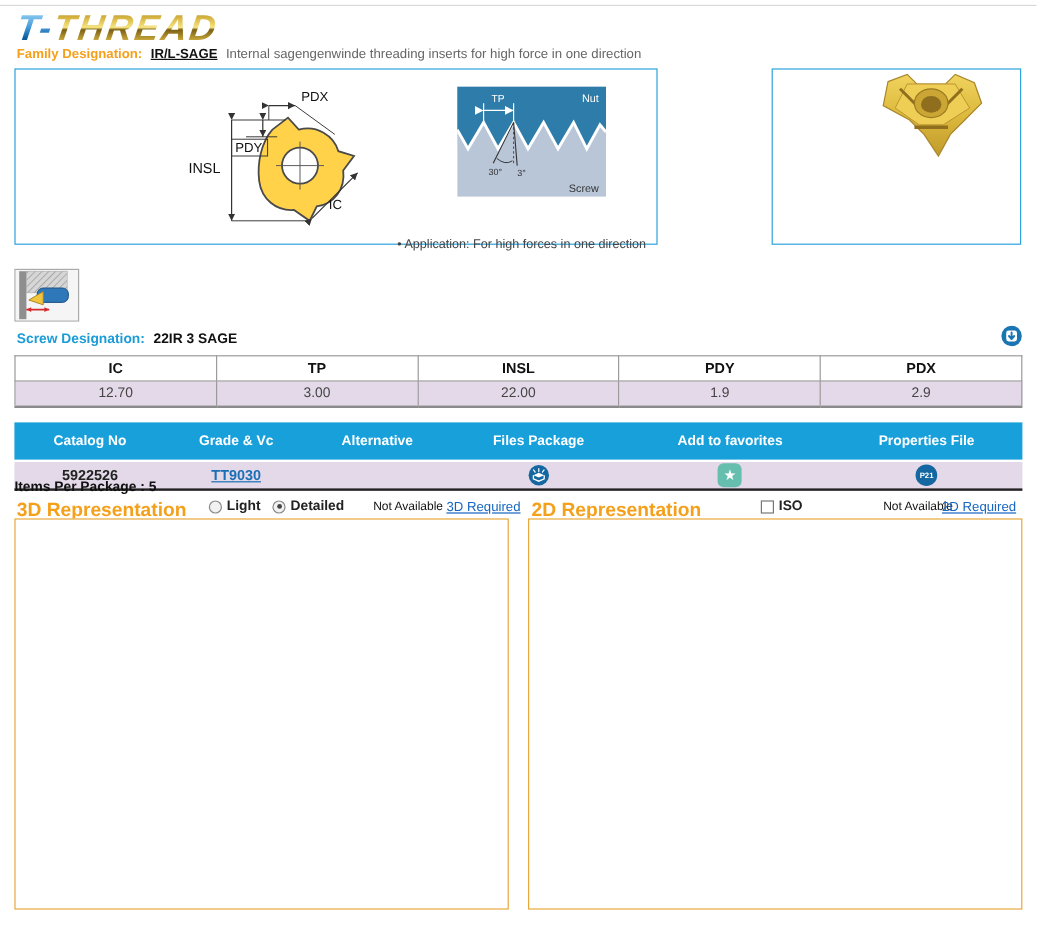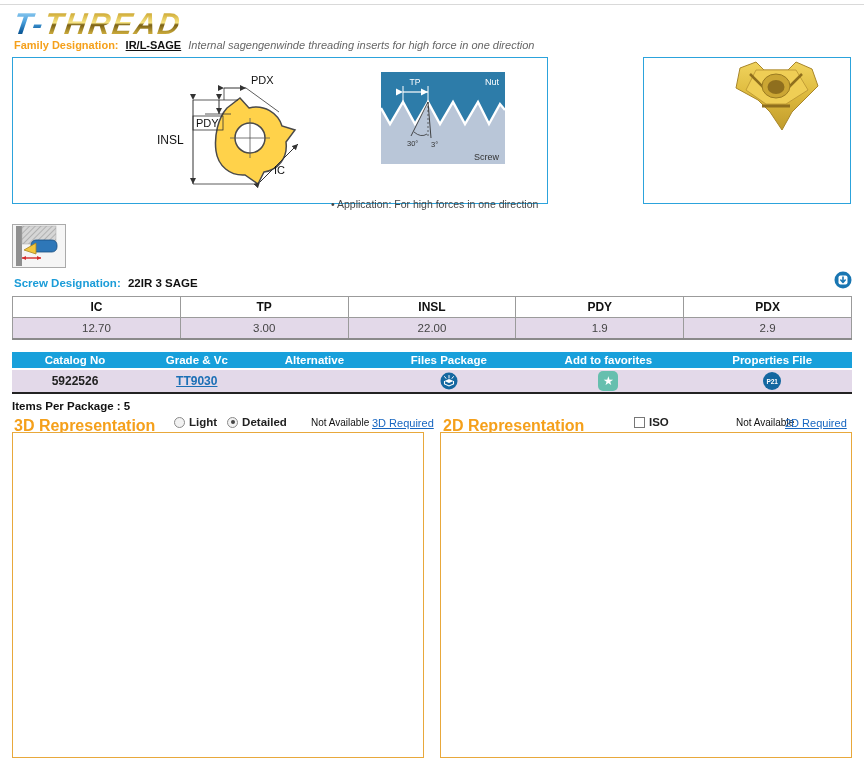--- a/index.html
+++ b/index.html
@@ -15,21 +15,21 @@
           font-family:"Liberation Sans", sans-serif; }
   .logo-blue { background:linear-gradient(180deg,#aadcf8 0%,#4aa0dc 45%,#0e5d9e 75%,#0a456f 100%);
                -webkit-background-clip:text; background-clip:text; color:transparent; }
   .logo-gold { background:linear-gradient(180deg,#9a7b22 0%,#d4b13e 22%,#f6e482 48%,#7a6014 54%,#c8a83a 80%,#5c470e 100%);
                -webkit-background-clip:text; background-clip:text; color:transparent; }
 
   
   .family-line { position:absolute; top:39px; left:14px; font-size:11px; white-space:nowrap; }
   .family-label { color:#F5A01B; font-weight:bold; }
   .family-code { color:#111; font-weight:bold; text-decoration:underline; margin-left:4px; }
-  .family-desc { color:#666; margin-left:4px;font-style:italic; }
+  .family-desc { color:#666; margin-left:4px; }
 
   
   .diagram-box { position:absolute; left:12px; top:57px; width:536px; height:147px;
                  border:1px solid #2CA3DC; background:#fff; }
   .photo-box   { position:absolute; left:643px; top:57px; width:208px; height:147px;
                  border:1px solid #2CA3DC; background:#fff; }
   .app-note { position:absolute; left:318px; top:111px; font-size:10.5px; color:#444; white-space:nowrap;margin-top:29px; }
 
   .thumb { position:absolute; left:12px; top:224px; width:54px; height:44px;
            border:1px solid #aaa; background:#fff; }
@@ -42,21 +42,21 @@
 
   
   .dim-table { position:absolute; left:12px; top:296px; width:840px; border-collapse:collapse; table-layout:fixed; }
   .dim-table th { border:1px solid #9b9b9b; background:#fff; color:#111; font-size:12px; font-weight:bold;
                   height:21px; text-align:center; }
   .dim-table td { border:1px solid #9b9b9b; border-bottom:2px solid #8a8a8a; background:#E3D9E9; color:#444;
                   font-size:11.5px; height:21px; text-align:center; }
 
   
   .cat-table { position:absolute; left:12px; top:352px; width:840px; }
-  .cat-head { display:flex; background:#18A0DB; height:16px; align-items:center; }
+  .cat-head { display:flex; background:#18A0DB; height:31px; align-items:center; }
   .cat-head .c { color:#fff; font-weight:bold; font-size:11.5px; text-align:center; }
   .cat-row { display:flex; background:#E3D9E9; height:24px; align-items:center; margin-top:2px;
              border-bottom:2px solid #222; }
   .cat-row .c { text-align:center; font-size:12px; display:flex; justify-content:center; align-items:center; }
   .c1 { width:15%; } .c2 { width:14%; } .c3 { width:14%; } .c4 { width:18%; } .c5 { width:20%; } .c6 { width:19%; }
   .catalog-no { font-weight:bold; color:#222; }
   .grade-link { font-weight:bold; color:#1B6FB5; text-decoration:underline; cursor:pointer; }
   .round-icon { width:18px; height:18px; cursor:pointer; }
   .fav-icon { width:20px; height:20px; border-radius:5px; background:#66BFAE; color:#fff;
               display:flex; align-items:center; justify-content:center; cursor:pointer; }

